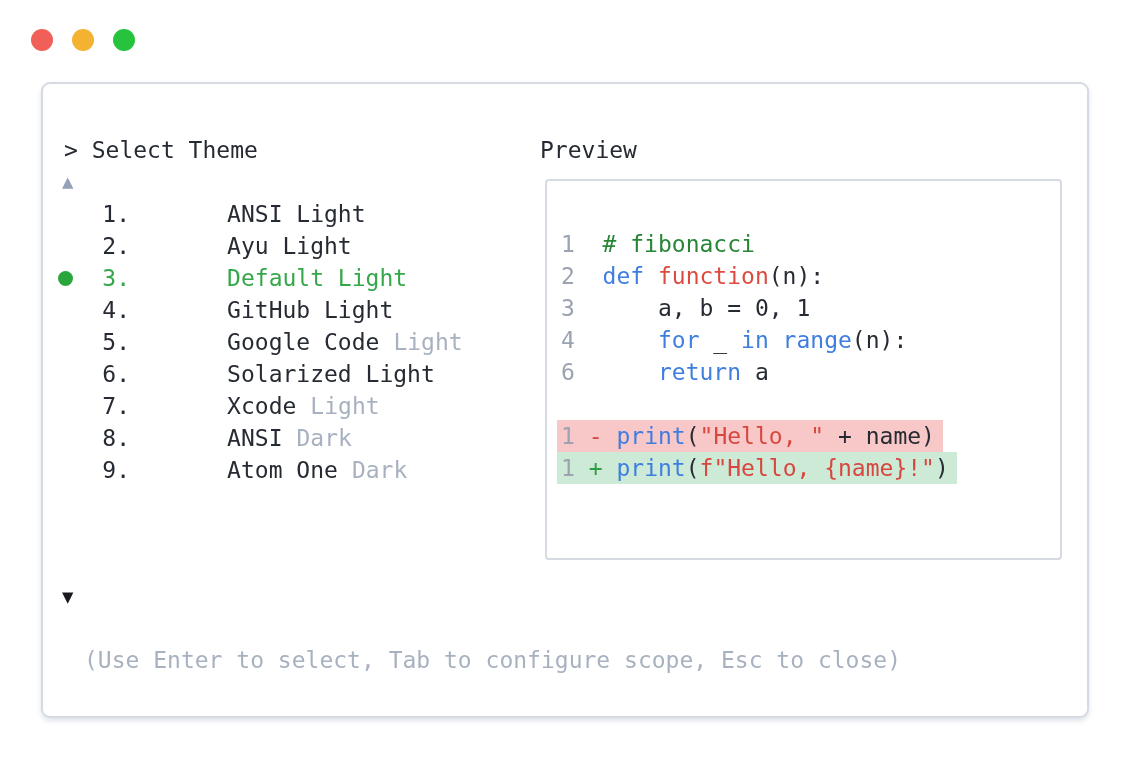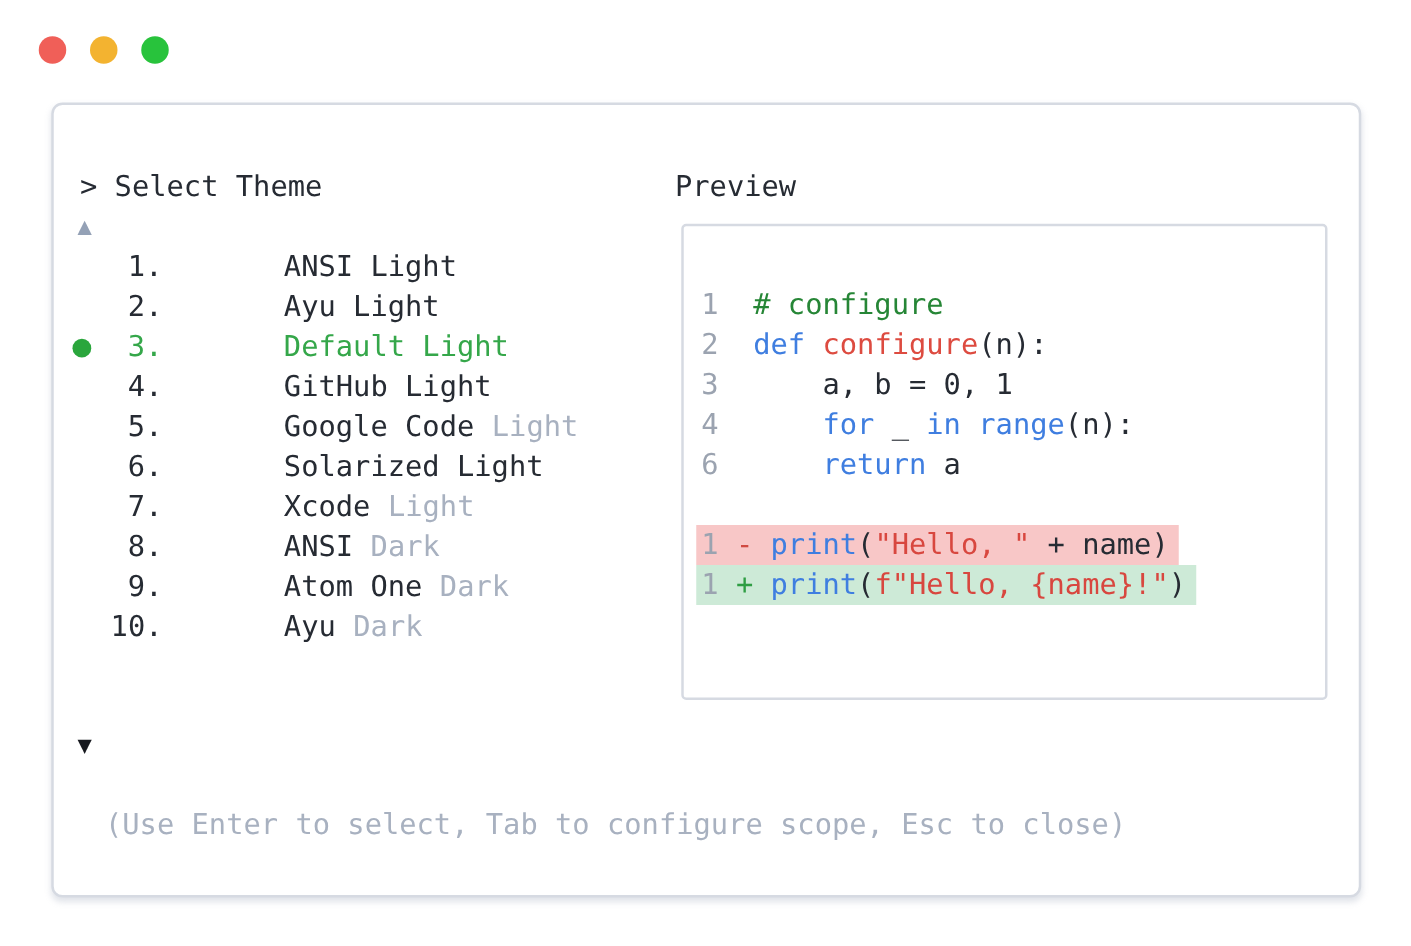--- a/index.html
+++ b/index.html
@@ -164,37 +164,28 @@
   </li>
         <li class="theme-item">
     <span class="marker">
       
     </span>
     <span class="num">9.</span>
     <span class="label">
       <span class="label-name">Atom One</span><span class="muted-suffix">Dark</span>
     </span>
   </li>
-        <li class="theme-item">
-    <span class="marker">
-      
-    </span>
-    <span class="num">10.</span>
-    <span class="label">
-      <span class="label-name">Ayu</span><span class="muted-suffix">Dark</span>
-    </span>
-  </li>
       </ul>
 
     <div class="scroll-down">▼</div>
 
     <div class="preview-box">
       <div>
-          <div class="code-line"><span class="tok-ln">1</span><span class="tok-tx">  </span><span class="tok-cm"># configure</span></div>
-          <div class="code-line"><span class="tok-ln">2</span><span class="tok-tx">  </span><span class="tok-kw">def</span><span class="tok-tx"> </span><span class="tok-fn">configure</span><span class="tok-tx">(n):</span></div>
+          <div class="code-line"><span class="tok-ln">1</span><span class="tok-tx">  </span><span class="tok-cm"># fibonacci</span></div>
+          <div class="code-line"><span class="tok-ln">2</span><span class="tok-tx">  </span><span class="tok-kw">def</span><span class="tok-tx"> </span><span class="tok-fn">function</span><span class="tok-tx">(n):</span></div>
           <div class="code-line"><span class="tok-ln">3</span><span class="tok-tx">  </span><span class="tok-tx">    a, b = 0, 1</span></div>
           <div class="code-line"><span class="tok-ln">4</span><span class="tok-tx">  </span><span class="tok-tx">    </span><span class="tok-kw">for</span><span class="tok-tx"> _ </span><span class="tok-kw">in</span><span class="tok-tx"> </span><span class="tok-kw">range</span><span class="tok-tx">(n):</span></div>
           <div class="code-line"><span class="tok-ln">6</span><span class="tok-tx">  </span><span class="tok-tx">    </span><span class="tok-kw">return</span><span class="tok-tx"> a</span></div>
           <div class="code-line"></div>
           <div class="code-line"><span class="hl hl-removed"><span class="tok-ln">1</span><span class="tok-tx"> </span><span class="tok-minus">-</span><span class="tok-tx"> </span><span class="tok-kw">print</span><span class="tok-tx">(</span><span class="tok-str">"Hello, "</span><span class="tok-tx"> + name)</span></span></div>
           <div class="code-line"><span class="hl hl-added"><span class="tok-ln">1</span><span class="tok-tx"> </span><span class="tok-plus">+</span><span class="tok-tx"> </span><span class="tok-kw">print</span><span class="tok-tx">(</span><span class="tok-str">f"Hello, {name}!"</span><span class="tok-tx">)</span></span></div>
         </div>
     </div>
 
     <div class="help">(Use Enter to select, Tab to configure scope, Esc to close)</div>

